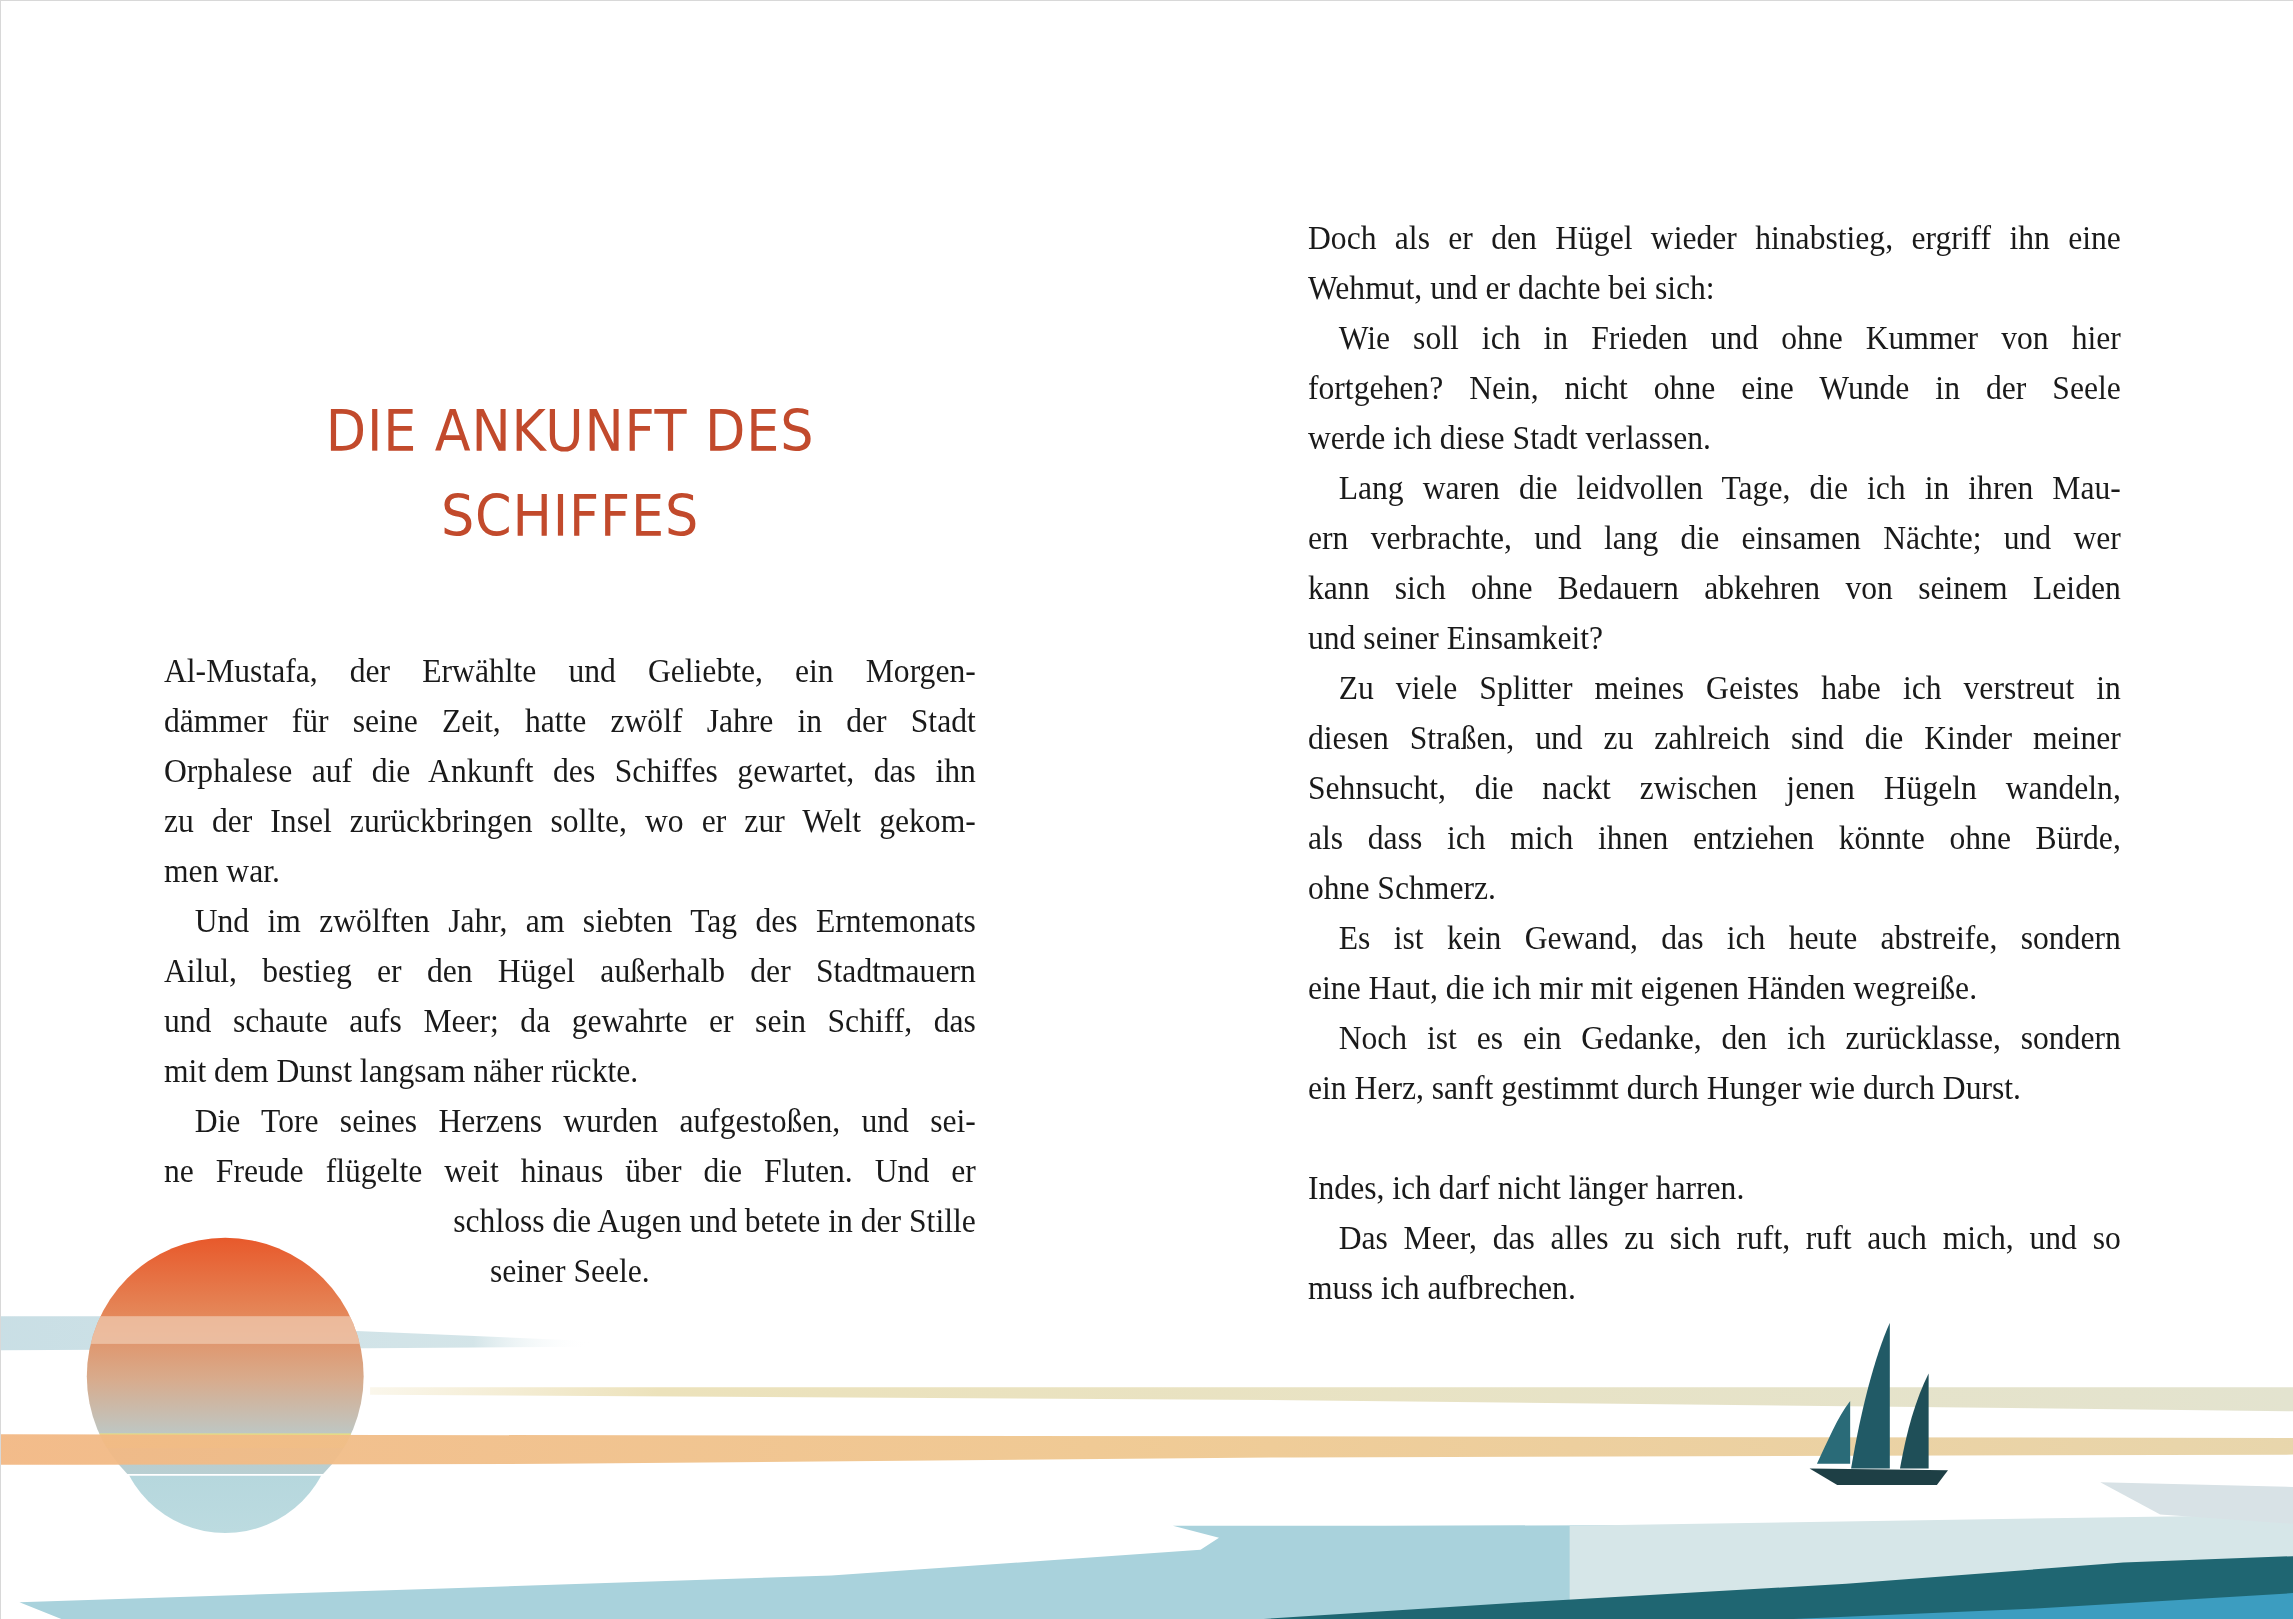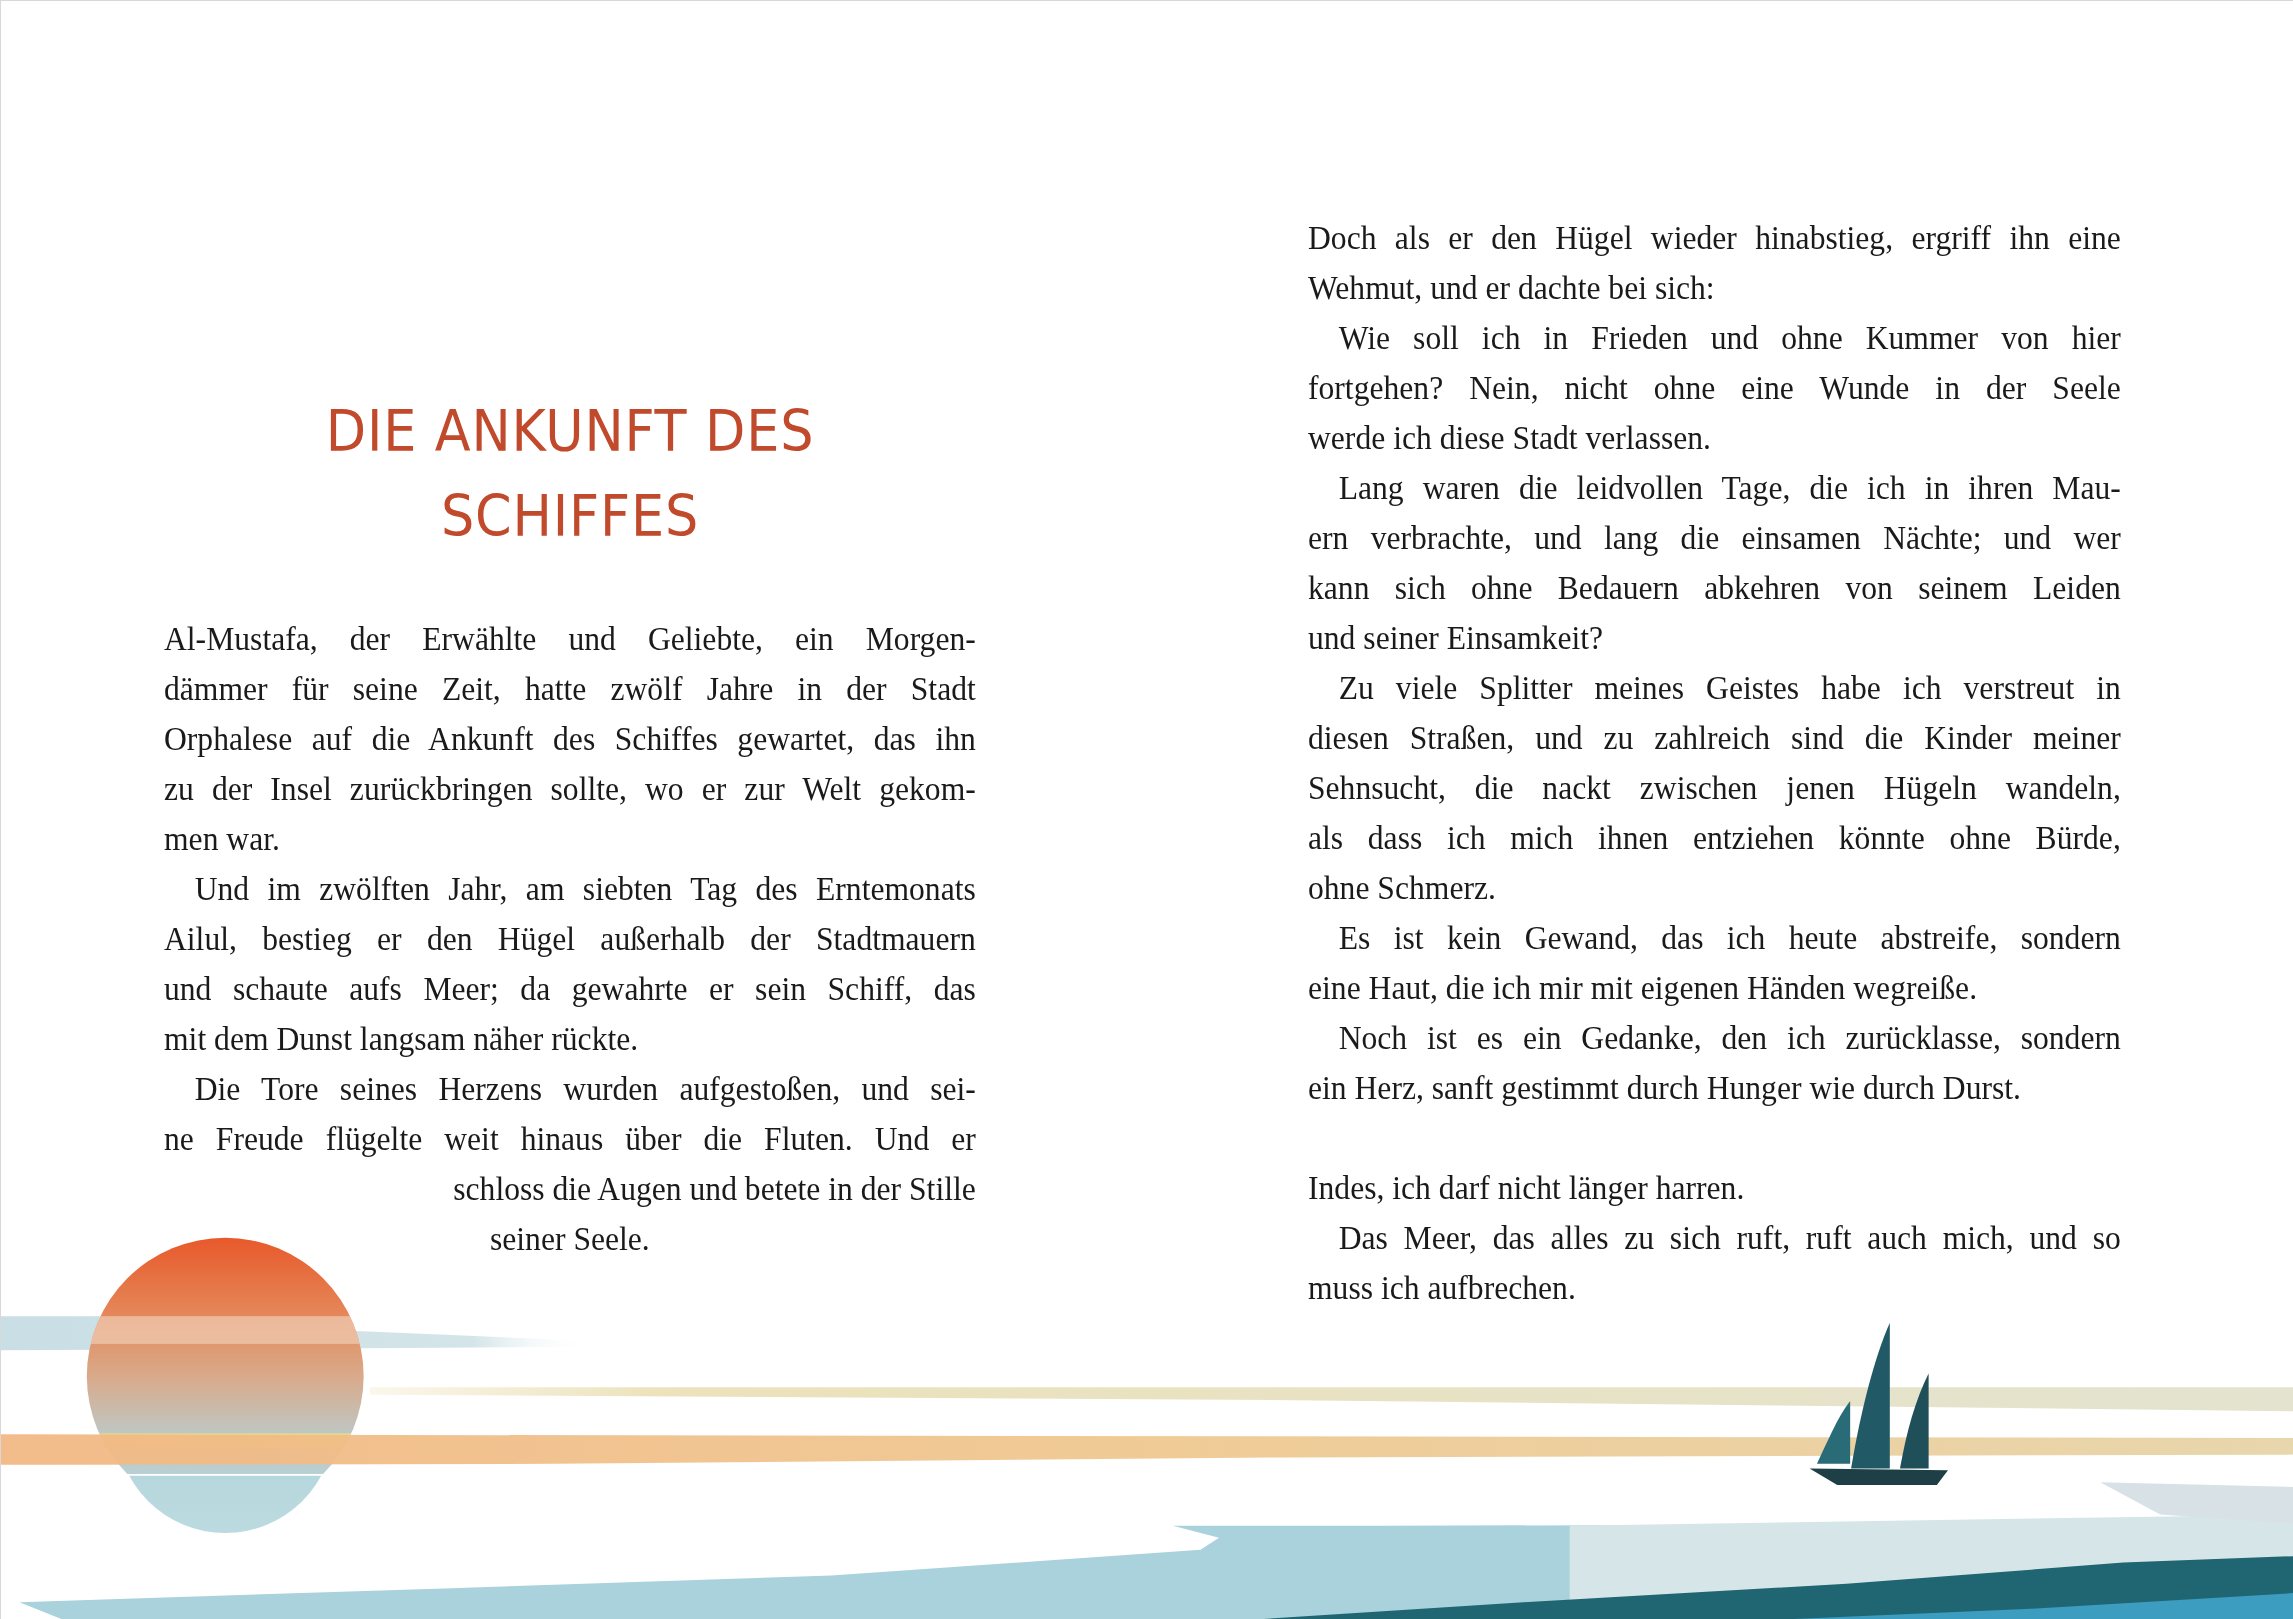--- a/index.html
+++ b/index.html
@@ -14,21 +14,21 @@
     text-align: center; color: #c24a2c;
     font-family: "DejaVu Sans", sans-serif; font-weight: normal;
     font-size: 57px; line-height: 85px; letter-spacing: 0.9px;
     transform: scaleX(0.92); transform-origin: center top;
     margin: 0;
   }
   .col {
     position: absolute; font-family: Liberation Serif, serif;
     font-size: 34px; line-height: 50px; color: #1a1a1a;
   }
-  .left-col { left: 163px; top: 613px; width: 812px; }
+  .left-col { left: 163px; top: 645px; width: 812px; }
   .right-col { left: 1307px; top: 212px; width: 813px; }
   .line {
     display: block; white-space: nowrap; height: 50px;
     text-align: justify; text-align-last: justify;
     transform: scaleX(0.93); transform-origin: left top; width: 107.5%;
   }
   .line.ind { padding-left: 33px; box-sizing: border-box; }
   .line.end { text-align-last: left; }
   .line.r { text-align: right; text-align-last: right; }
   .line.c { text-align: center; text-align-last: center; }

